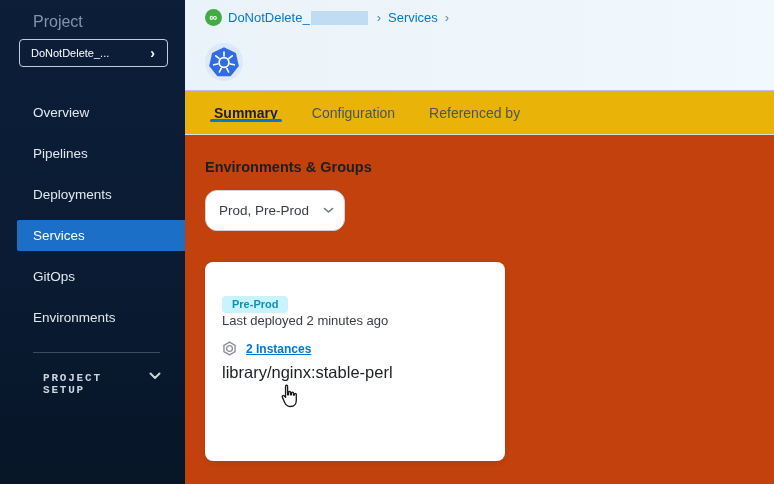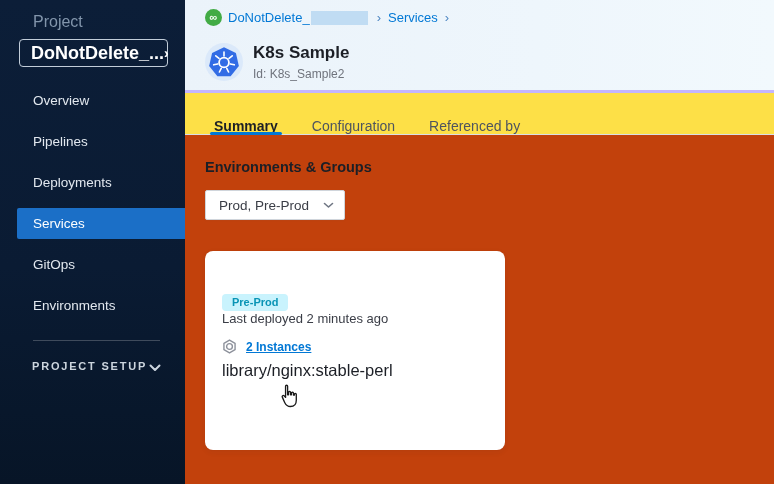--- a/index.html
+++ b/index.html
@@ -14,32 +14,33 @@
   .sidebar {
     position:absolute; left:0; top:0; width:185px; height:484px;
     background:linear-gradient(180deg,#0c1e38 0%, #0a1b33 55%, #071527 100%);
   }
   .project-label { margin:13px 0 0 33px; font-size:16px; color:#8295ab; }
   .project-select {
     margin:8px 17px 0 19px; height:28px; border:1px solid #c2cdd9; border-radius:4px;
     display:flex; align-items:center; justify-content:space-between;
     padding:0 12px 0 11px; cursor:pointer;
   }
-  .project-select .val { color:#fff; font-size:18px; font-weight:700; }
+  .project-select .val { color:#fff; font-size:11px; font-weight:400; }
   .project-select .chev { color:#fff; font-size:14px; font-weight:700; line-height:1; }
-  .nav { margin-top:18px; list-style:none; }
+  .nav { margin-top:30px; list-style:none; }
   .nav-item {
     margin:0 0 10px 17px; height:31px; line-height:31px; padding-left:16px;
     font-size:13.5px; color:#e2e8ef; cursor:pointer; border-radius:2px 0 0 2px;
   }
   .nav-item.active { background:#1b6fc7; color:#ffffff; }
   .sidebar-divider { margin:19px 25px 0 33px; border:0; border-top:1px solid rgba(255,255,255,.22); }
   .project-setup {
-    margin:19px 24px 0 32px; display:flex; align-items:flex-end; justify-content:space-between;
+    margin:19px 24px 0 43px; display:flex; align-items:flex-start; justify-content:space-between;
     cursor:pointer;
+    font-family:Liberation Mono, monospace;
   }
   .project-setup .ps-label {
     font-size:11px; font-weight:700; letter-spacing:1.8px; color:#ccd5de;
   }
 
   
   .main { position:absolute; left:185px; top:0; width:589px; height:484px; }
   .header {
     height:90px; background:linear-gradient(90deg,#ebf3fa 0%, #eef6fc 60%, #f2f9fd 100%);
     padding:9px 0 0 20px;
@@ -55,50 +56,50 @@
   .crumb-sep { color:#4f87c2; margin:0 7px; font-size:13px; }
   .title-row { margin-top:17px; display:flex; align-items:center; }
   .k8s-chip {
     width:38px; height:38px; border-radius:50%; background:#dbe9fa;
     display:flex; align-items:center; justify-content:center; margin-right:10px; flex:0 0 auto;
   }
   .service-title { font-size:17px; font-weight:700; color:#1c1f26; line-height:1.2; }
   .service-id { margin-top:4px; font-size:12px; color:#6f737c; }
 
   .tabs {
-    height:45px; background:#fde047; border-top:3px solid #c4b5fd; border-bottom:1px solid #d9dfe6;
-    display:flex; align-items:flex-end; padding-left:25px;
+    height:45px; background:#eab308; border-top:1px solid #c4b5fd; border-bottom:1px solid #d9dfe6;
+    display:flex; align-items:center; padding-left:25px;
   }
   .tab {
     position:relative; display:flex; align-items:center; padding:0 4px; margin-right:26px;
     font-size:14px; color:#4e545f; cursor:pointer;
   }
   .tab.active { color:#1c1f26; font-weight:700; }
   .tab.active::after {
     content:""; position:absolute; left:0; right:0; bottom:-1px; height:3px;
     background:#0278d5; border-radius:2px;
   }
 
   .content { height:349px; background:#c2410c; padding-left:20px; }
   .section-title { padding-top:24px; font-size:14.5px; font-weight:700; color:#1c1f26; }
   .env-select {
-    margin-top:15px; width:140px; height:30px; background:#fff; border:1px solid #d0d5db;
-    border-radius:2px; display:flex; align-items:center; justify-content:space-between;
+    margin-top:15px; width:140px; height:41px; background:#fff; border:1px solid #d0d5db;
+    border-radius:12px; display:flex; align-items:center; justify-content:space-between;
     padding:0 10px 0 13px; cursor:pointer; box-shadow:0 1px 2px rgba(96,97,112,.06);
   }
   .env-select .val { font-size:13.5px; color:#3a3d46; font-weight:500; }
 
   .card {
     margin-top:31px; width:300px; height:199px; background:#fff; border-radius:8px;
     box-shadow:0 2px 6px rgba(40,41,61,.07), 0 0 1px rgba(40,41,61,.1);
     padding:32px 16px 0 17px;
   }
   .card-env-name { font-size:15px; font-weight:700; color:#3a3d46; }
   .badge {
-    display:inline-block; margin-top:11px; padding:2px 10px 3px; border-radius:4px;
+    display:inline-block; margin-top:2px; padding:2px 10px 3px; border-radius:4px;
     background:#c9f3fd; color:#0994b5; font-size:11px; font-weight:700;
   }
   .deploy-text { font-size:13px; color:#3a3d46; }
   .instances-row { margin-top:13px; display:flex; align-items:center; }
   .instances-row svg { margin-right:9px; flex:0 0 auto; }
   .instances-link { font-size:12px; font-weight:700; color:#0278d5; text-decoration:underline; cursor:pointer; }
   .artifact { margin-top:7px; font-size:16.5px; color:#1c1f26; }
 
   .cursor { position:absolute; left:277px; top:383px; z-index:20; pointer-events:none; }
 </style>
@@ -155,24 +156,20 @@
             <line x1="19" y1="12.3" x2="19" y2="7.7"></line>
             <line x1="24.6" y1="15.0" x2="28.2" y2="12.1"></line>
             <line x1="26.0" y1="21.1" x2="30.5" y2="22.1"></line>
             <line x1="22.1" y1="26.0" x2="24.1" y2="30.1"></line>
             <line x1="15.9" y1="26.0" x2="13.9" y2="30.1"></line>
             <line x1="12.0" y1="21.1" x2="7.5" y2="22.1"></line>
             <line x1="13.4" y1="15.0" x2="9.8" y2="12.1"></line>
           </g>
         </svg>
       </span>
-      <div>
-        <div class="service-title">K8s Sample</div>
-        <div class="service-id">Id: K8s_Sample2</div>
-      </div>
     </div>
   </div>
 
   <div class="tabs">
     <div class="tab active">Summary</div>
     <div class="tab">Configuration</div>
     <div class="tab">Referenced by</div>
   </div>
 
   <div class="content">

